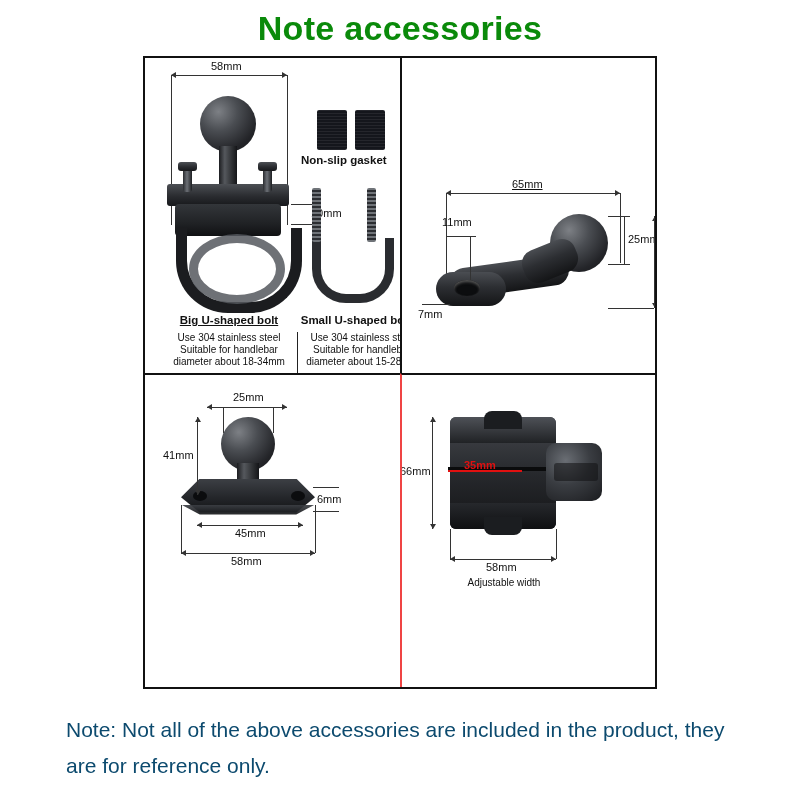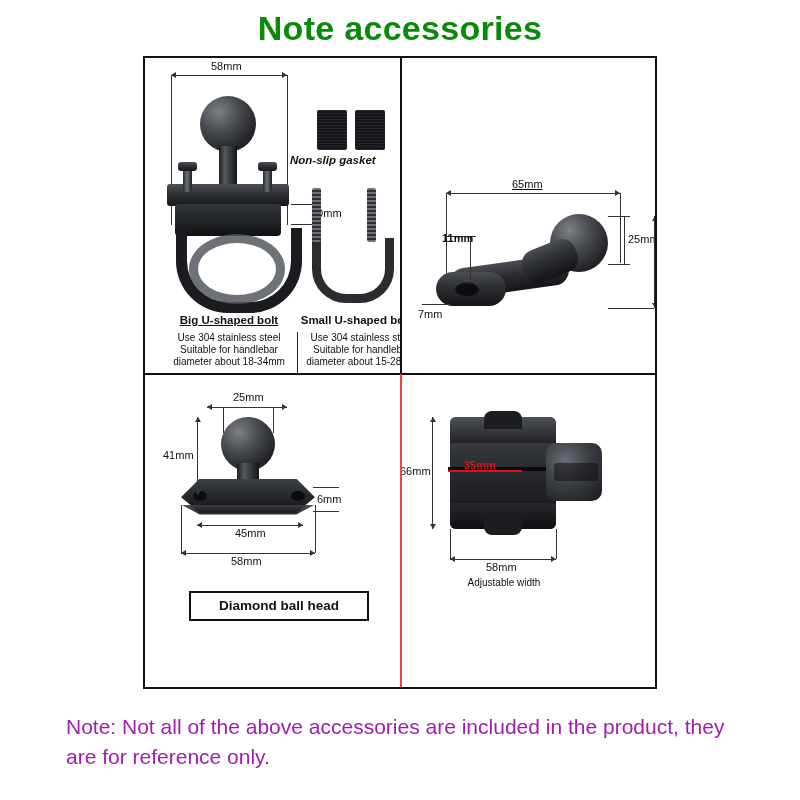--- a/index.html
+++ b/index.html
@@ -57,23 +57,23 @@
     text-align: center;
     padding: 5px 4px 6px 4px;
     box-sizing: border-box;
   }
 
   .note {
     position: absolute;
     left: 66px;
     top: 712px;
     width: 680px;
-    color: #a21caf;
+    color: #0c4a6e;
     font-size: 21px;
-    line-height: 30px;
+    line-height: 36px;
   }
 
   
   .dim {
     position: absolute;
     font-size: 11px;
     color: #111;
     white-space: nowrap;
   }
   .dim.red { color: #e01010; font-weight: bold; }
@@ -201,21 +201,21 @@
 
     <div style="position:absolute; left:31px; top:170px; width:104px; height:74px; border:11px solid #1b1c1f; border-top:none; border-radius:0 0 52px 52px;"></div>
     <div style="position:absolute; left:44px; top:176px; width:78px; height:52px; border:9px solid #55585e; border-radius:50%; opacity:.85;"></div>
 
     <div class="line hl" style="left:146px; top:146px; width:22px;"></div>
     <div class="line hl" style="left:146px; top:166px; width:22px;"></div>
     <div class="dim" style="left:132px; top:149px;margin-left:34px;">10mm</div>
 
     <div class="gasket" style="left:172px; top:52px; width:30px; height:40px;"></div>
     <div class="gasket" style="left:210px; top:52px; width:30px; height:40px;"></div>
-    <div class="dim" style="left:145px; top:96px; font-weight:bold; font-size:11.5px;font-style:italic;">Non-slip gasket</div>
+    <div class="dim" style="left:156px; top:96px; font-weight:bold; font-size:11.5px;">Non-slip gasket</div>
 
     <div style="position:absolute; left:167px; top:180px; width:64px; height:56px; border:9px solid #2a2c30; border-top:none; border-radius:0 0 34px 34px;"></div>
     <div class="screw" style="left:167px; top:130px; width:9px; height:54px;
       background:repeating-linear-gradient(0deg,#6f7378 0 2px,#2b2d31 2px 4px);"></div>
     <div class="screw" style="left:222px; top:130px; width:9px; height:54px;
       background:repeating-linear-gradient(0deg,#6f7378 0 2px,#2b2d31 2px 4px);"></div>
 
     <div class="bolt-label" style="left:24px; top:256px; width:120px;text-decoration:underline;">Big U-shaped bolt</div>
     <div class="bolt-label" style="left:146px; top:256px; width:130px;">Small U-shaped bolt</div>
 
@@ -252,21 +252,21 @@
     <div class="line vl" style="left:222px; top:158px; height:48px;"></div>
     <div class="dim" style="left:226px; top:175px;">25mm</div>
 
     <div class="line vl" style="left:252px; top:158px; height:92px;"></div>
     <div class="arrowU" style="left:250px; top:158px;"></div>
     <div class="arrowD" style="left:250px; top:245px;"></div>
     <div class="line hl" style="left:206px; top:250px; width:46px;"></div>
 
     <div class="line hl" style="left:44px; top:178px; width:30px;"></div>
     <div class="line vl" style="left:68px; top:178px; height:44px;"></div>
-    <div class="dim" style="left:40px; top:174px;font-weight:bold;">11mm</div>
+    <div class="dim" style="left:40px; top:158px;">11mm</div>
 
     <div class="line hl" style="left:20px; top:246px; width:28px;"></div>
     <div class="dim" style="left:16px; top:250px;">7mm</div>
 
   </div>
 
   <div class="cell c">
 
     <div class="line hl" style="left:62px; top:32px; width:80px;"></div>
     <div class="arrowL" style="left:62px; top:29px;"></div>
@@ -298,21 +298,20 @@
     <div class="arrowL" style="left:36px; top:175px;"></div>
     <div class="arrowR" style="left:165px; top:175px;"></div>
     <div class="line vl" style="left:36px; top:130px; height:48px;"></div>
     <div class="line vl" style="left:170px; top:130px; height:48px;"></div>
     <div class="dim" style="left:86px; top:180px;">58mm</div>
 
     <div class="line hl" style="left:168px; top:112px; width:26px;"></div>
     <div class="line hl" style="left:168px; top:136px; width:26px;"></div>
     <div class="dim" style="left:172px; top:118px;">6mm</div>
 
-    <div class="caption" style="left:44px; top:216px; width:180px;">Diamond ball head</div>
   </div>
 
   <div class="cell d">
 
     <div class="rodbody" style="left:48px; top:42px; width:106px; height:112px;"></div>
     <div style="position:absolute; left:48px; top:42px; width:106px; height:26px; background:linear-gradient(to bottom,#4e5157,#202225); border-radius:6px 6px 0 0;"></div>
     <div style="position:absolute; left:48px; top:128px; width:106px; height:26px; background:linear-gradient(to bottom,#26282c,#0f1012); border-radius:0 0 6px 6px;"></div>
     <div style="position:absolute; left:82px; top:36px; width:38px; height:18px; border-radius:8px 8px 0 0; background:#1b1d20;"></div>
     <div style="position:absolute; left:82px; top:142px; width:38px; height:18px; border-radius:0 0 8px 8px; background:#1b1d20;"></div>
     <div style="position:absolute; left:46px; top:92px; width:110px; height:4px; background:#0a0b0c;"></div>

